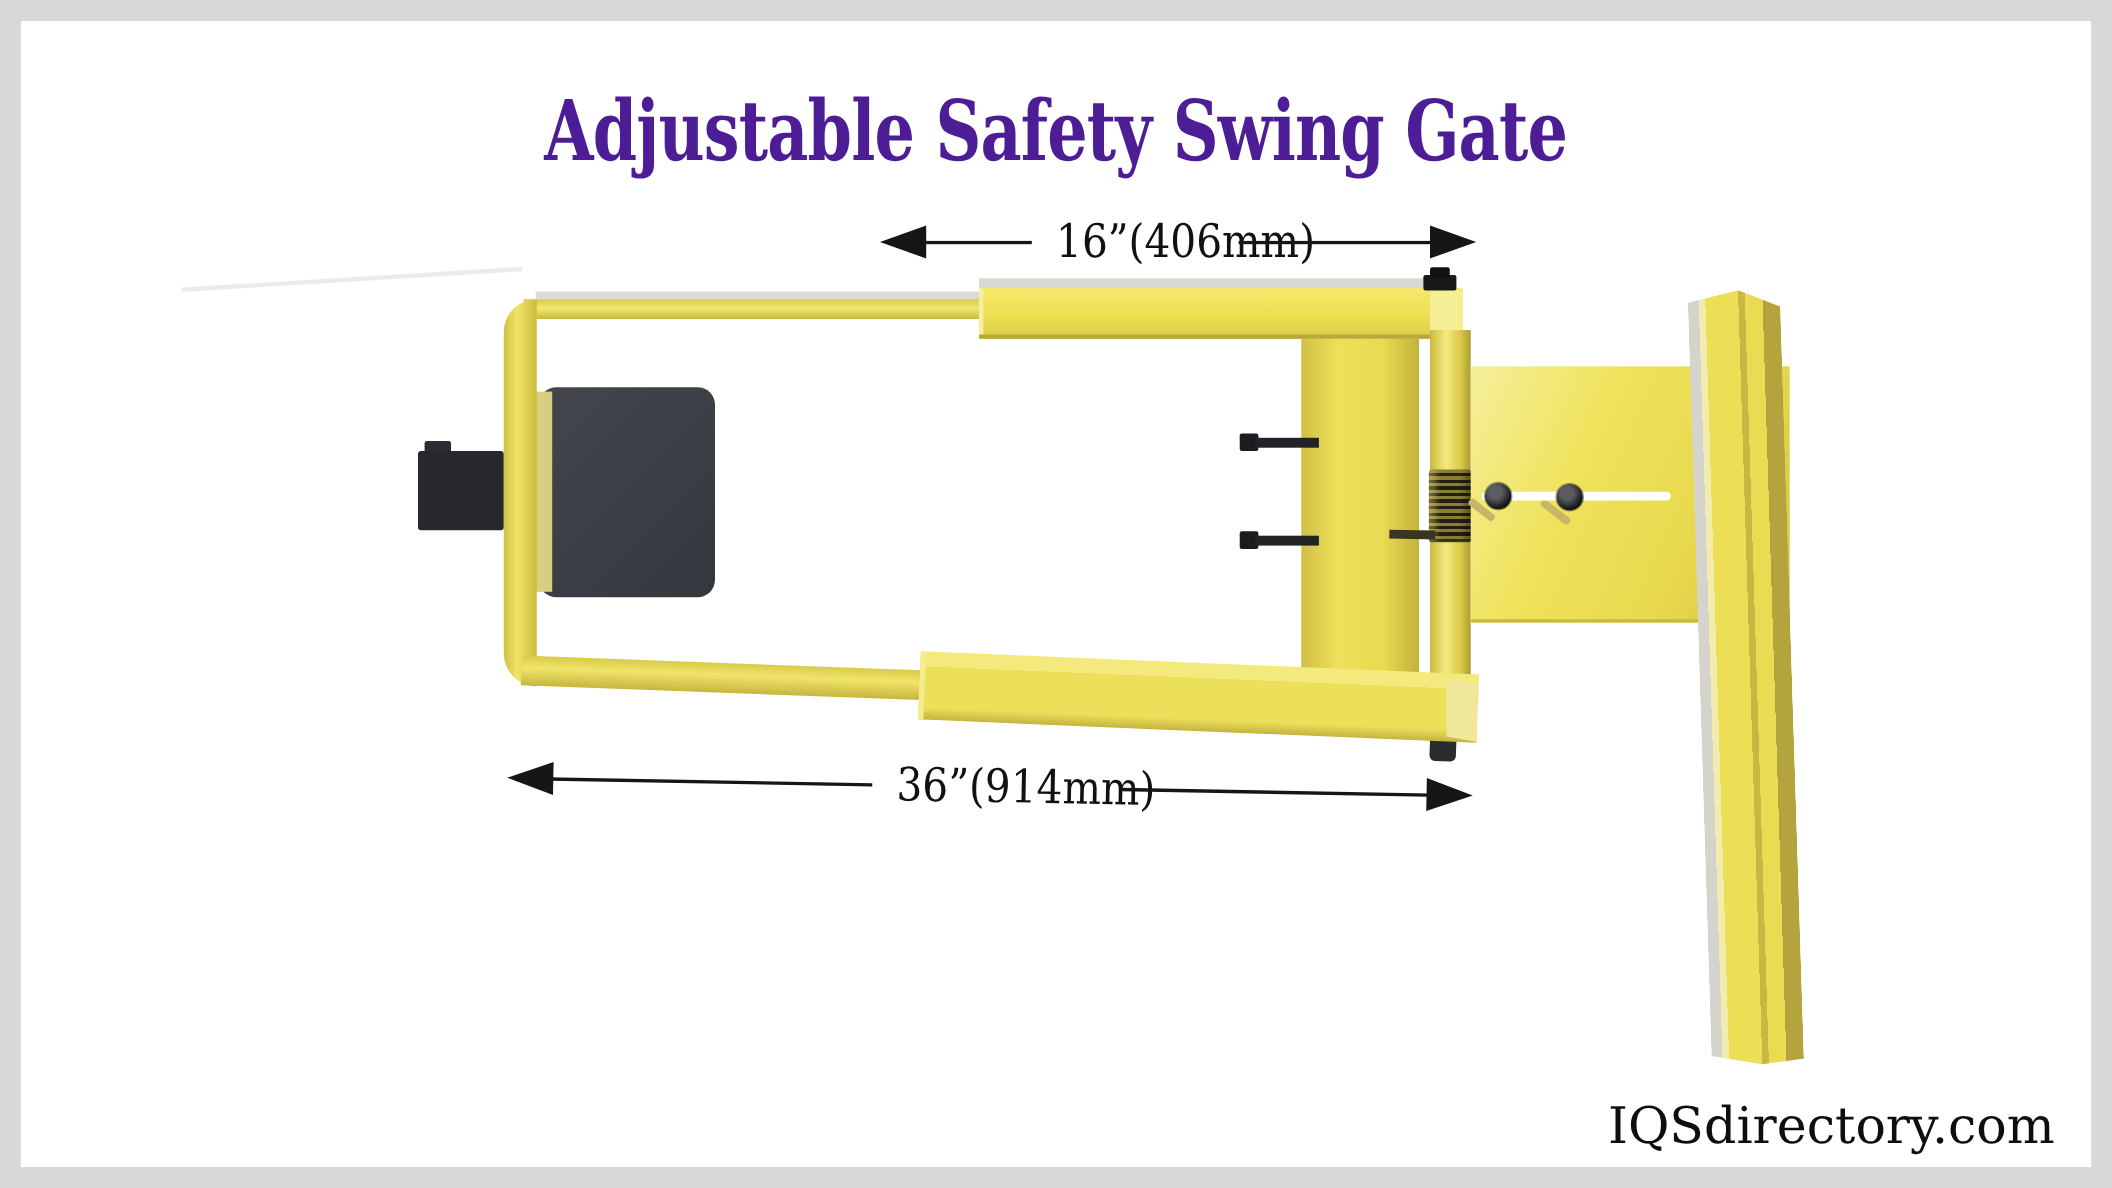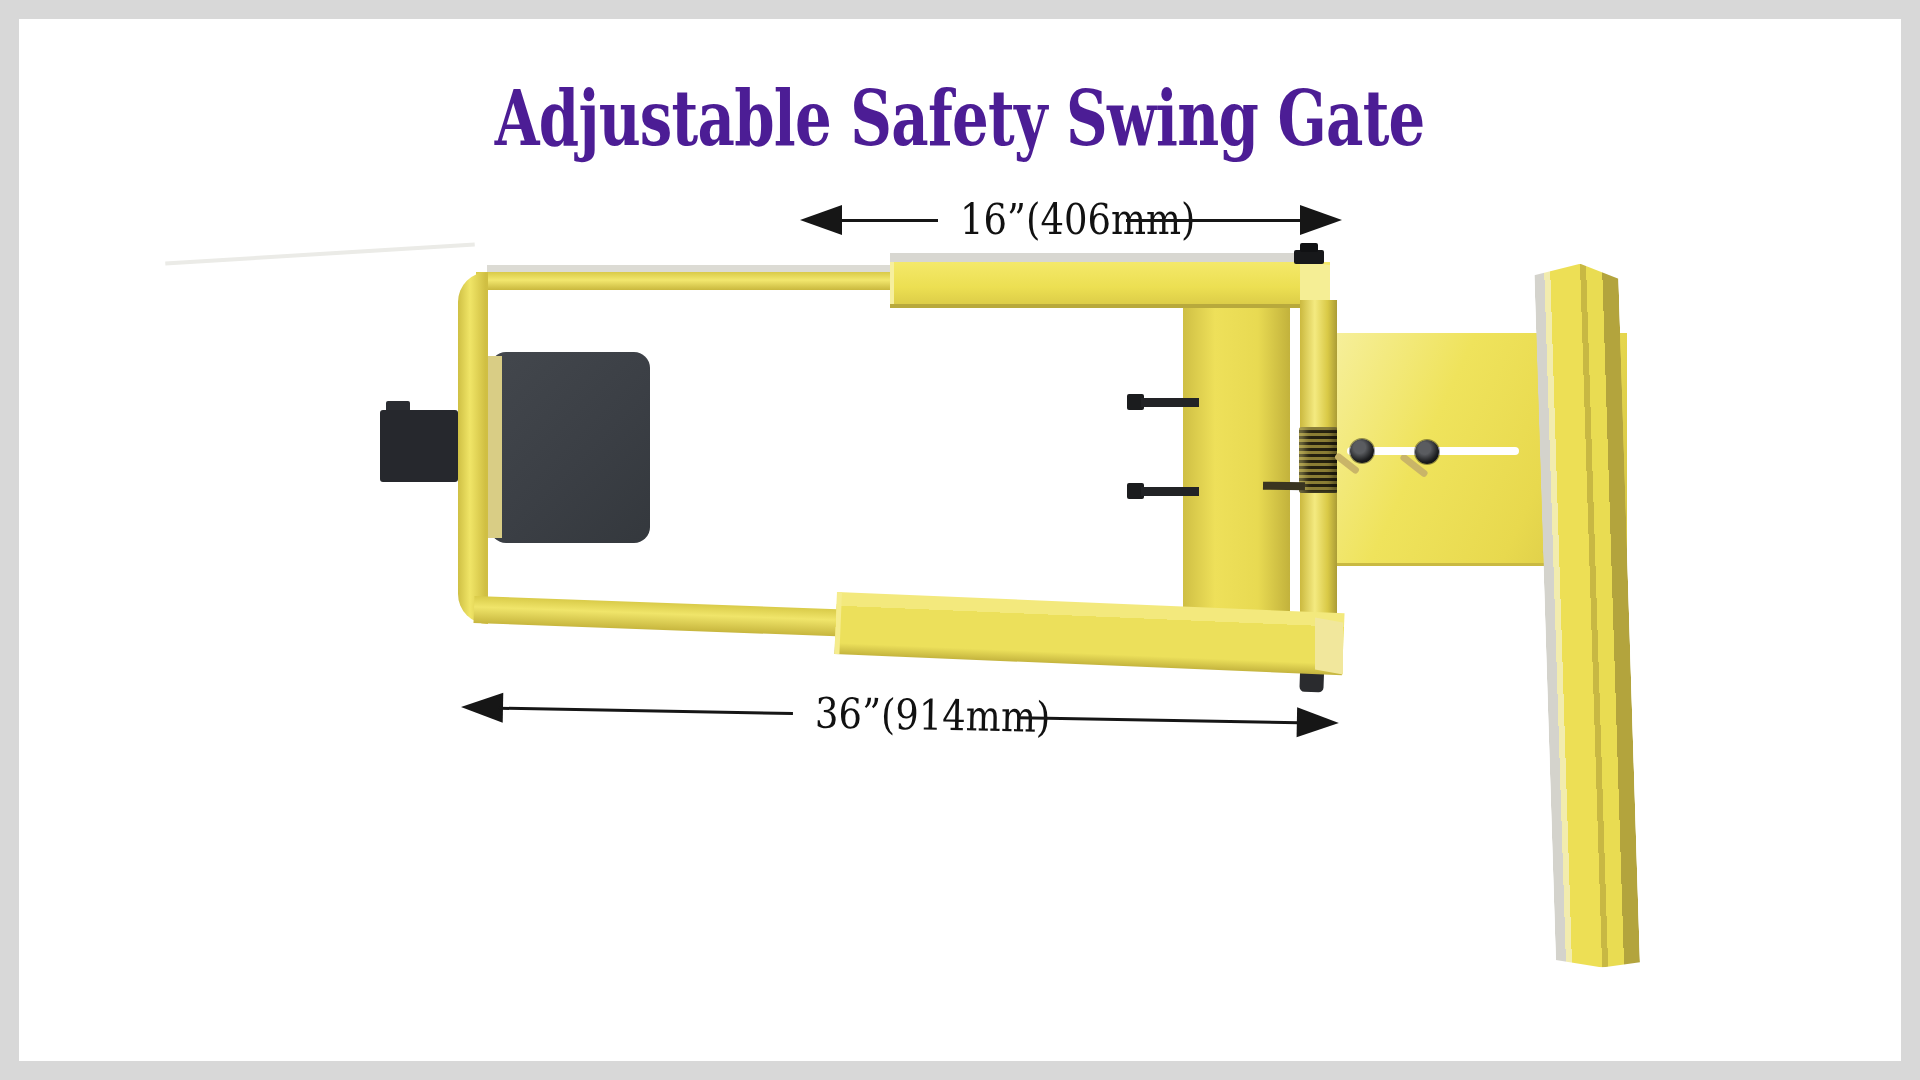--- a/index.html
+++ b/index.html
@@ -211,15 +211,16 @@
   <div class="abs dim" style="left:461px;top:690px;width:878px;height:34px;transform:rotate(1.05deg);transform-origin:left center;">
     <div class="abs arrow-left" style="left:0;top:2px;"></div>
     <div class="abs dim-line" style="left:38px;top:16px;width:294px;"></div>
     <div class="abs" style="left:332px;top:-4px;width:226px;text-align:center;">
       <span class="dim-label">36”(914mm)</span>
     </div>
     <div class="abs dim-line" style="left:558px;top:16px;width:280px;"></div>
     <div class="abs arrow-right" style="left:836px;top:2px;"></div>
   </div>
 
+  <div class="abs" id="watermark">IQSdirectory.com</div>
 
   <div class="abs" id="frame-border"></div>
 </div>
 
 </body></html>

